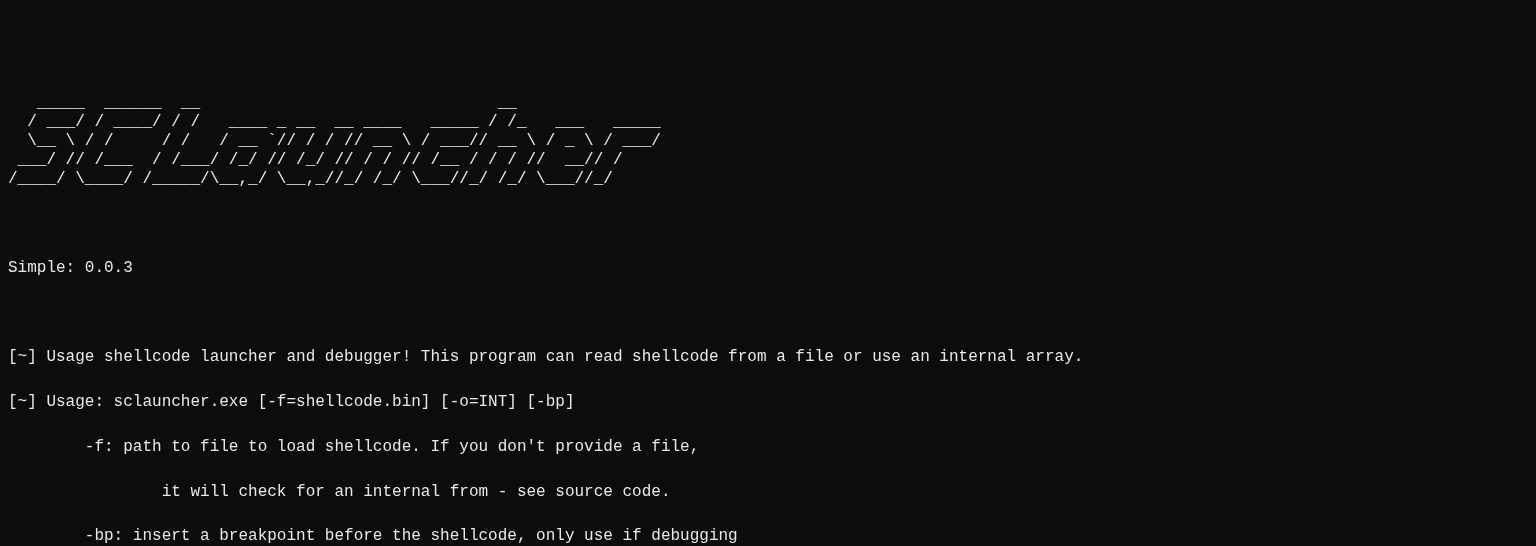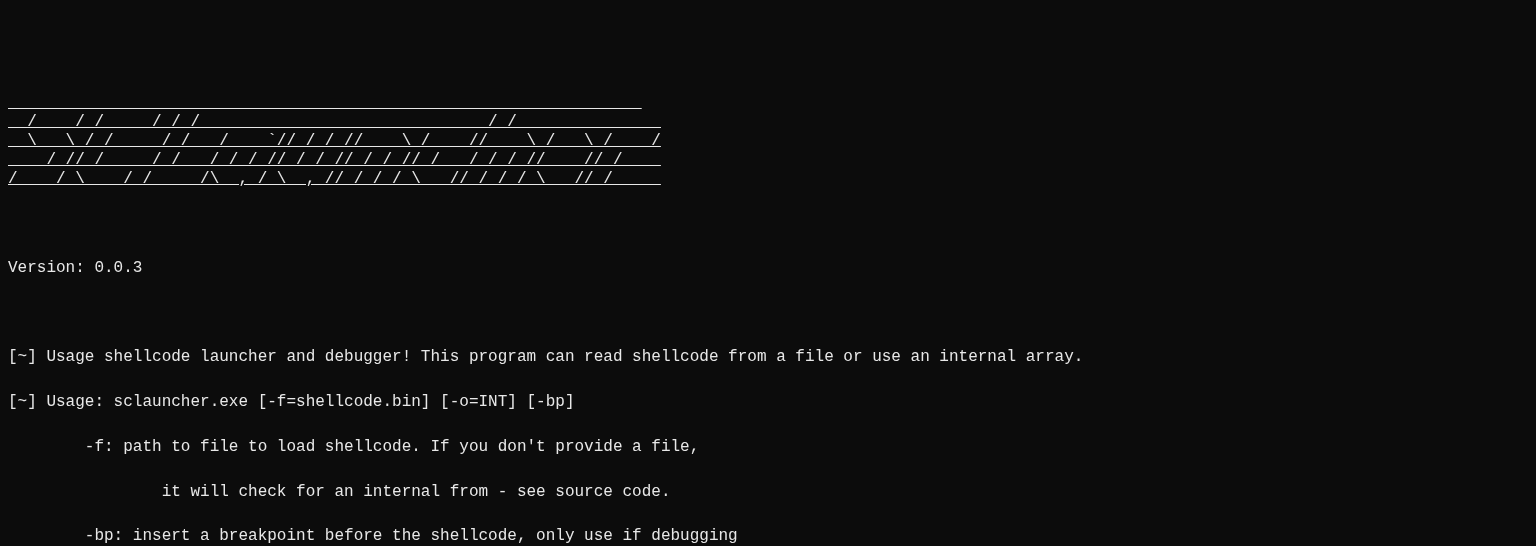--- a/index.html
+++ b/index.html
@@ -12,36 +12,35 @@
       padding: 4px 8px;
       width: 1536px;
       height: 546px;
       overflow: hidden;
       white-space: pre;
     }
     .banner {
       white-space: pre;
       line-height: 1.2;
       letter-spacing: 0px;
-      text-decoration: underline;
     }
     .line { white-space: pre; }
   </style>
 </head>
 <body>
 
 
 
 <div class="banner">   _____  ______  __                               __             
   / ___/ / ____/ / /   ____ _ __  __ ____   _____ / /_   ___   _____
   \__ \ / /     / /   / __ `// / / // __ \ / ___// __ \ / _ \ / ___/
  ___/ // /___  / /___/ /_/ // /_/ // / / // /__ / / / //  __// /    
 /____/ \____/ /_____/\__,_/ \__,_//_/ /_/ \___//_/ /_/ \___//_/     </div>
 <div class="line"> </div>
-<div class="line">Version: 0.0.3</div>
+<div class="line">Simple: 0.0.3</div>
 <div class="line"> </div>
 <div class="line">[~] Usage shellcode launcher and debugger! This program can read shellcode from a file or use an internal array.</div>
 <div class="line">[~] Usage: sclauncher.exe [-f=shellcode.bin] [-o=INT] [-bp]</div>
 <div class="line">        -f: path to file to load shellcode. If you don't provide a file,</div>
 <div class="line">                it will check for an internal from - see source code.</div>
 <div class="line">        -bp: insert a breakpoint before the shellcode, only use if debugging</div>
 
 
 
 

